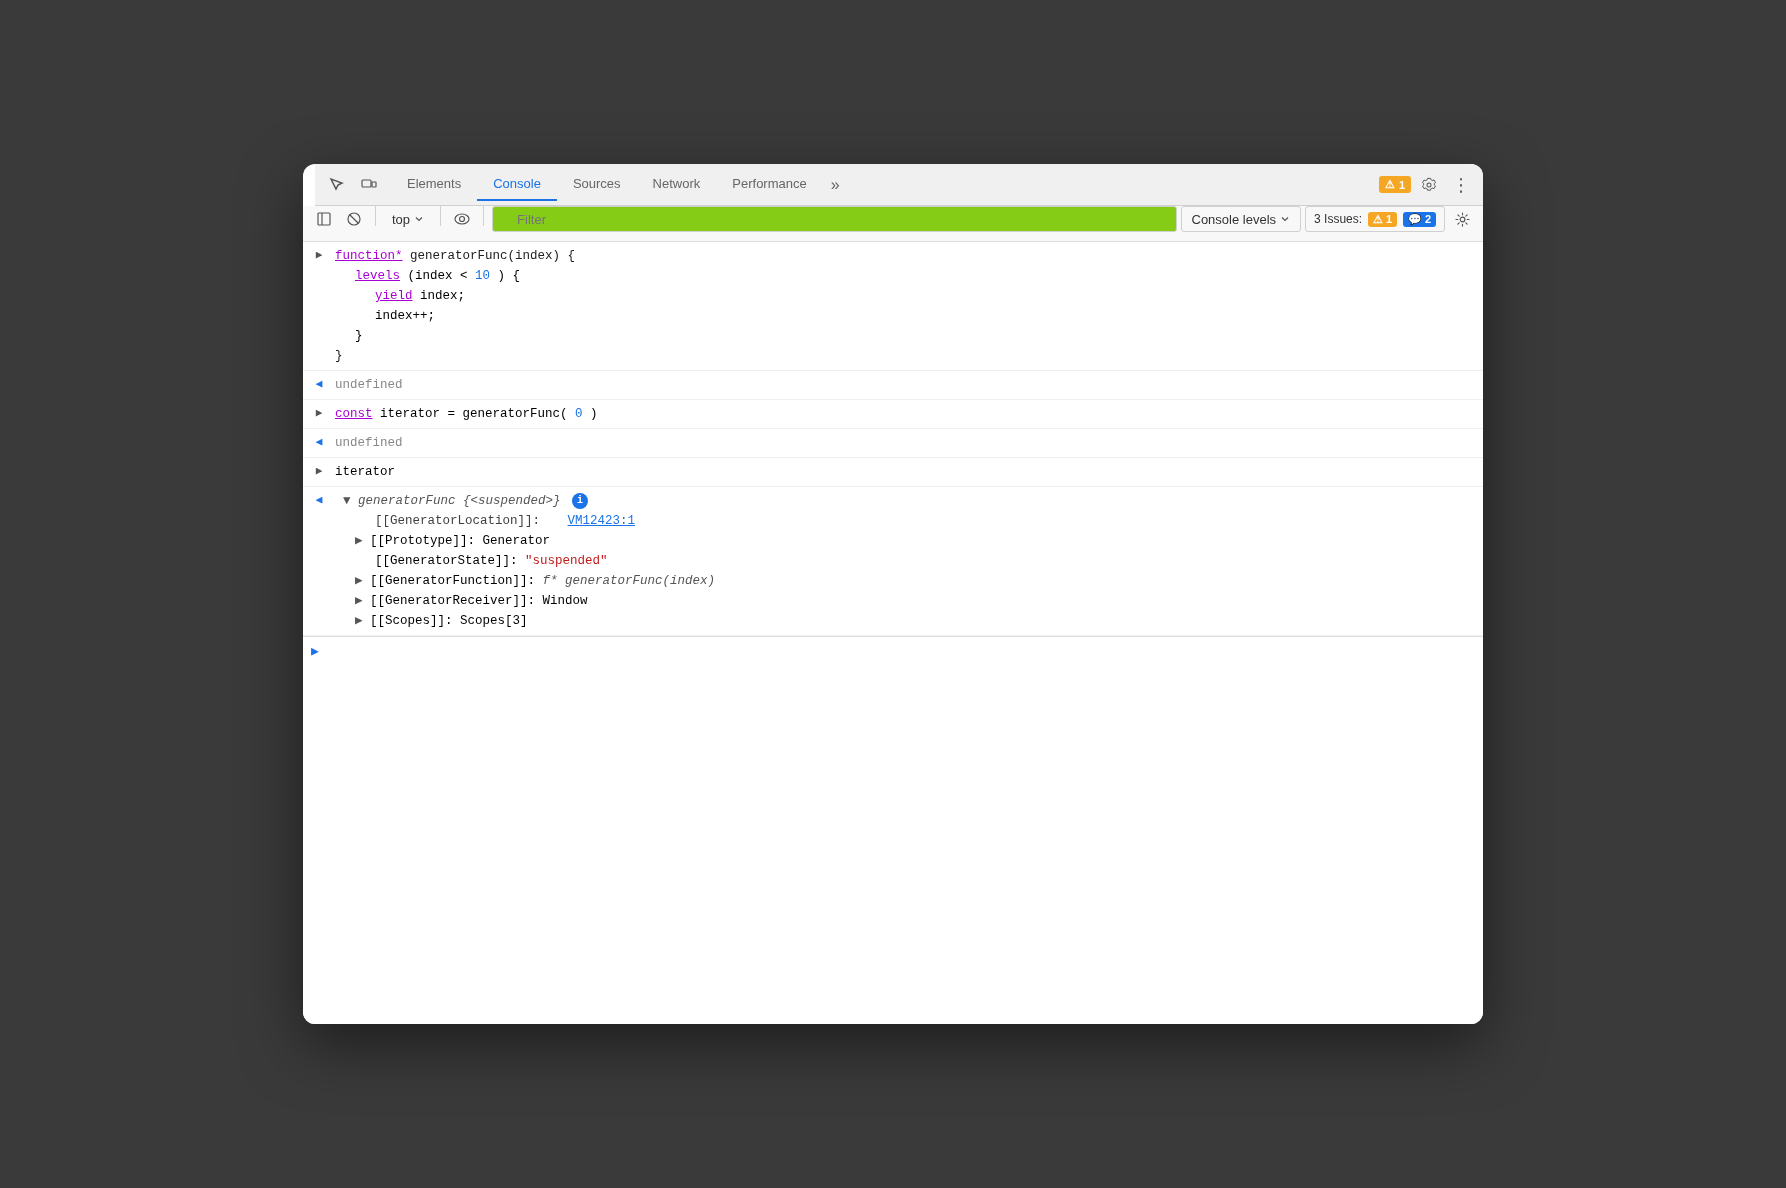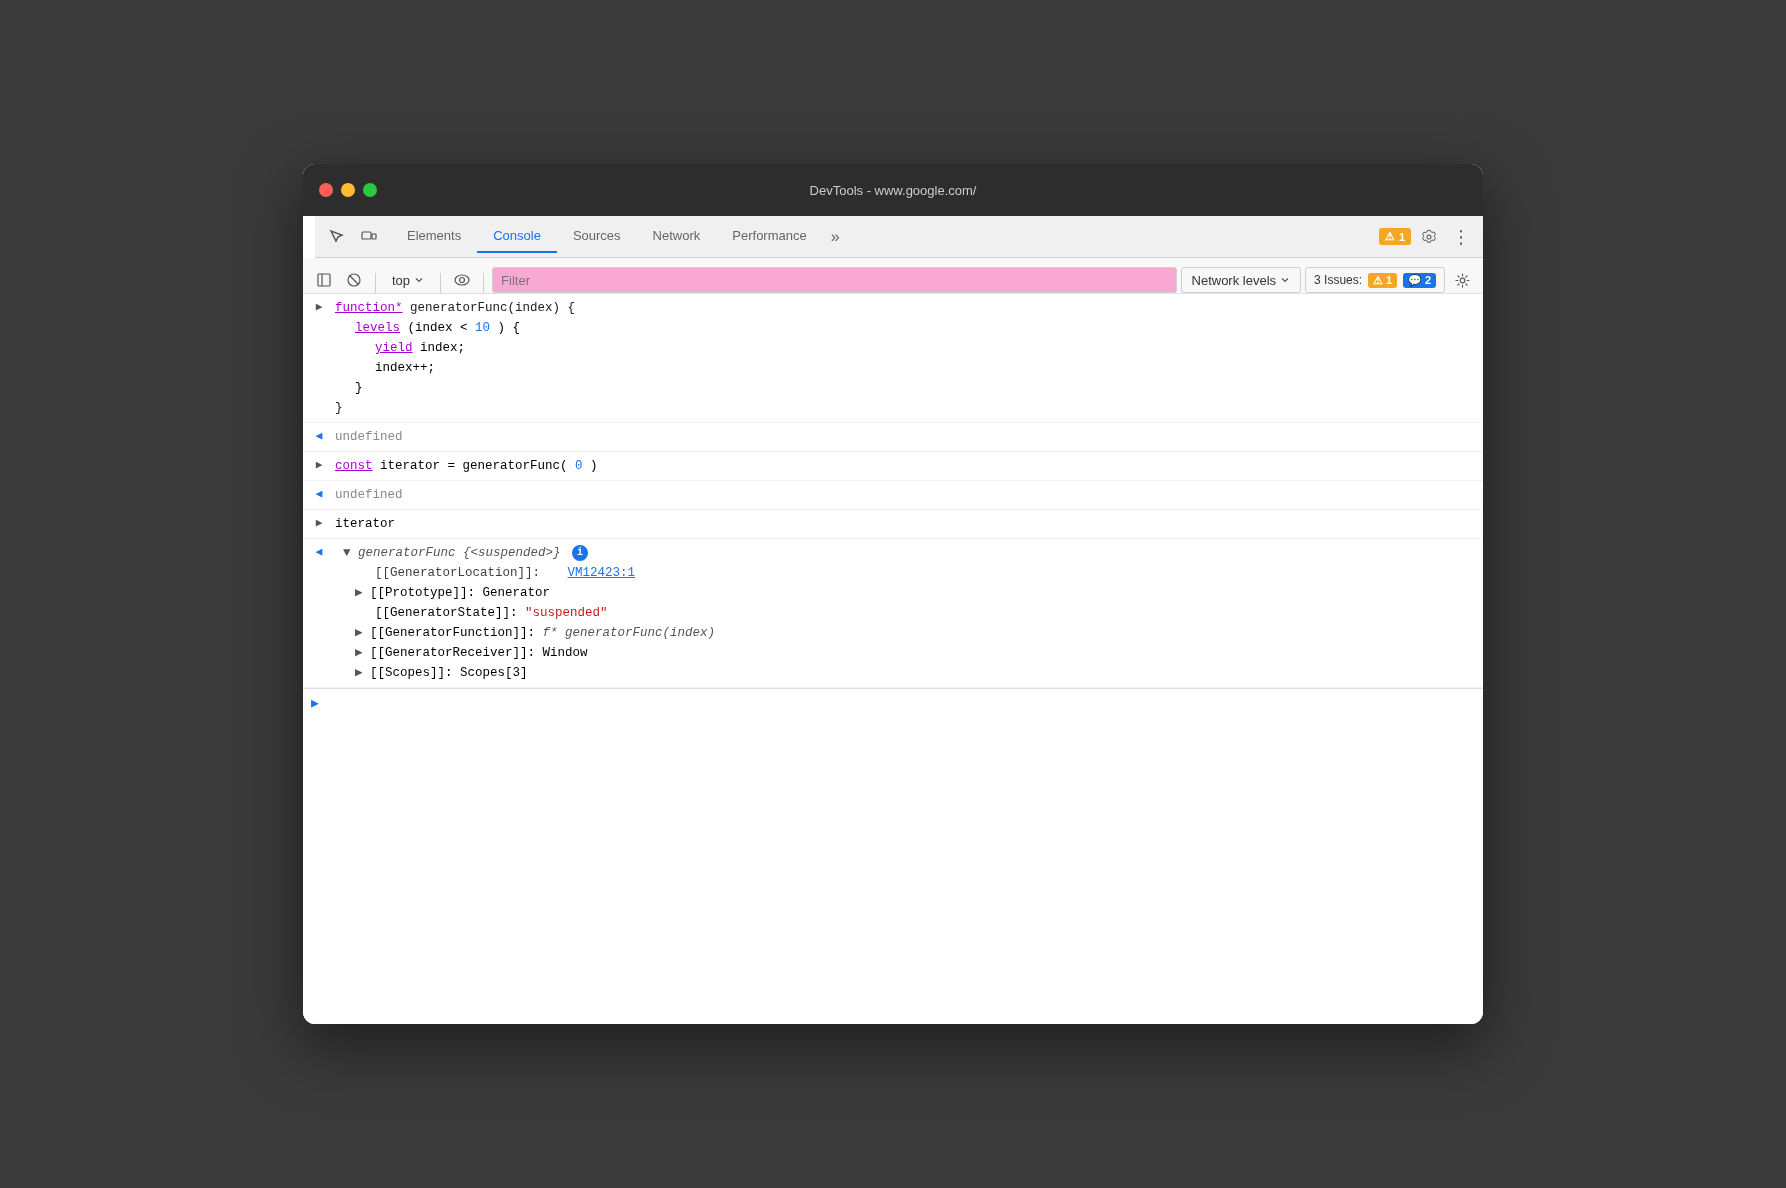--- a/index.html
+++ b/index.html
@@ -147,21 +147,21 @@
       justify-content: center;
       color: #555;
       cursor: pointer;
       font-size: 18px;
     }
     
     .console-toolbar {
       background: #f8f8f8;
       border-bottom: 1px solid #e0e0e0;
       display: flex;
-      align-items: flex-end;
+      align-items: flex-start;
       height: 36px;
       padding: 0 8px;
       gap: 4px;
       flex-shrink: 0;
     }
     .console-icon-btn {
       width: 26px;
       height: 26px;
       display: flex;
       align-items: center;
@@ -189,24 +189,24 @@
       cursor: pointer;
       font-size: 13px;
       color: #333;
       gap: 4px;
     }
     .filter-input {
       flex: 1;
       height: 26px;
       border: 1px solid #d0d0d0;
       border-radius: 3px;
-      padding: 0 8px;
+      padding: 0 24px;
       font-size: 13px;
       color: #333;
-      background: #f9a8d4;
+      background: #84cc16;
       outline: none;
     }
     .default-levels {
       display: flex;
       align-items: center;
       padding: 0 10px;
       height: 26px;
       background: none;
       border: 1px solid #d0d0d0;
       border-radius: 3px;
@@ -329,28 +329,20 @@
       font-size: 13px;
       margin-right: 8px;
       cursor: pointer;
     }
   </style>
 </head>
 <body>
 
 <div class="devtools-window">
 
-  <div class="title-bar">
-    <div class="window-controls">
-      <button class="window-btn btn-close"></button>
-      <button class="window-btn btn-min"></button>
-      <button class="window-btn btn-max"></button>
-    </div>
-    <span class="title-text">DevTools - www.google.com/</span>
-  </div>
 
   <div class="tab-bar">
     <div class="tab-bar-icons">
       <div class="tb-icon">
         <svg width="16" height="16" viewBox="0 0 16 16" fill="none">
           <path d="M2 2 L7 12 L9 8 L13 6 Z" stroke="#555" stroke-width="1.5" fill="none"></path>
         </svg>
       </div>
       <div class="tb-icon">
         <svg width="16" height="16" viewBox="0 0 16 16" fill="#555">
@@ -415,21 +407,21 @@
     <div class="console-divider"></div>
     <button class="console-icon-btn">
       <svg width="16" height="12" viewBox="0 0 16 12" fill="none">
         <ellipse cx="8" cy="6" rx="7" ry="5" stroke="#555" stroke-width="1.2"></ellipse>
         <circle cx="8" cy="6" r="2.5" stroke="#555" stroke-width="1.2"></circle>
       </svg>
     </button>
     <div class="console-divider"></div>
     <input class="filter-input" type="text" placeholder="Filter" style="">
     <button class="default-levels">
-      <span>Network levels</span>
+      <span>Console levels</span>
       <svg width="10" height="10" viewBox="0 0 10 10">
         <path d="M2 3.5 L5 6.5 L8 3.5" stroke="#555" stroke-width="1.2" fill="none"></path>
       </svg>
     </button>
     <div class="issues-count">
       <span>3 Issues:</span>
       <span class="issues-warn">⚠ 1</span>
       <span class="issues-info">💬 2</span>
     </div>
     <div class="settings-btn">

